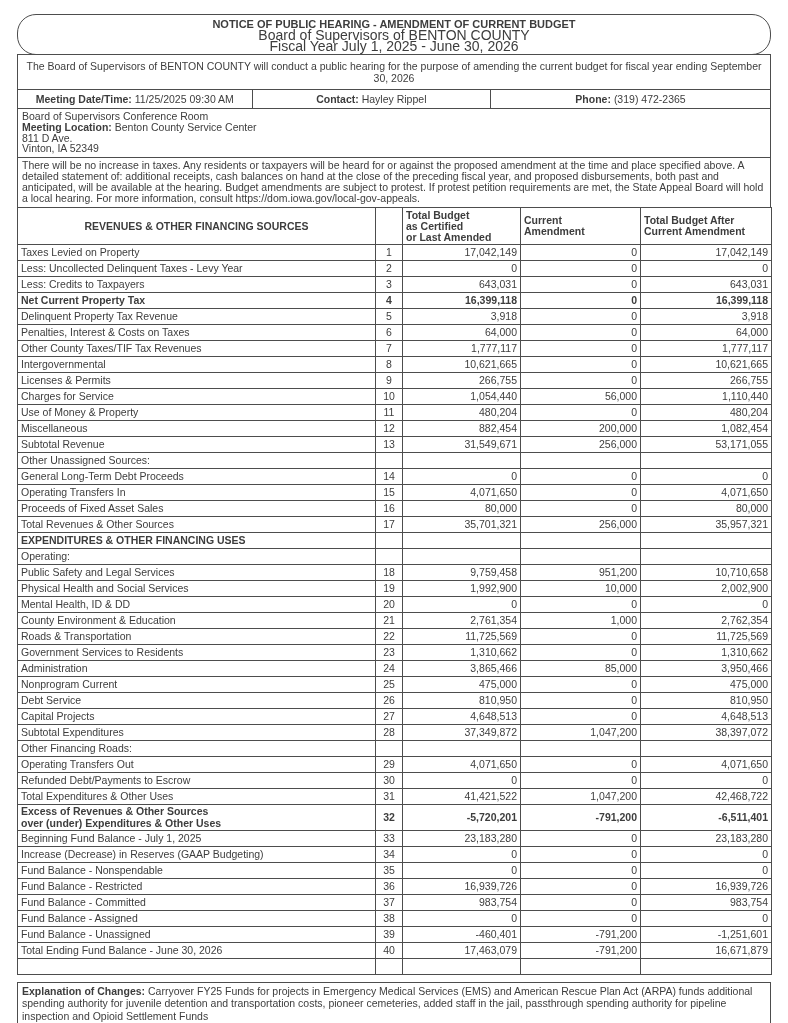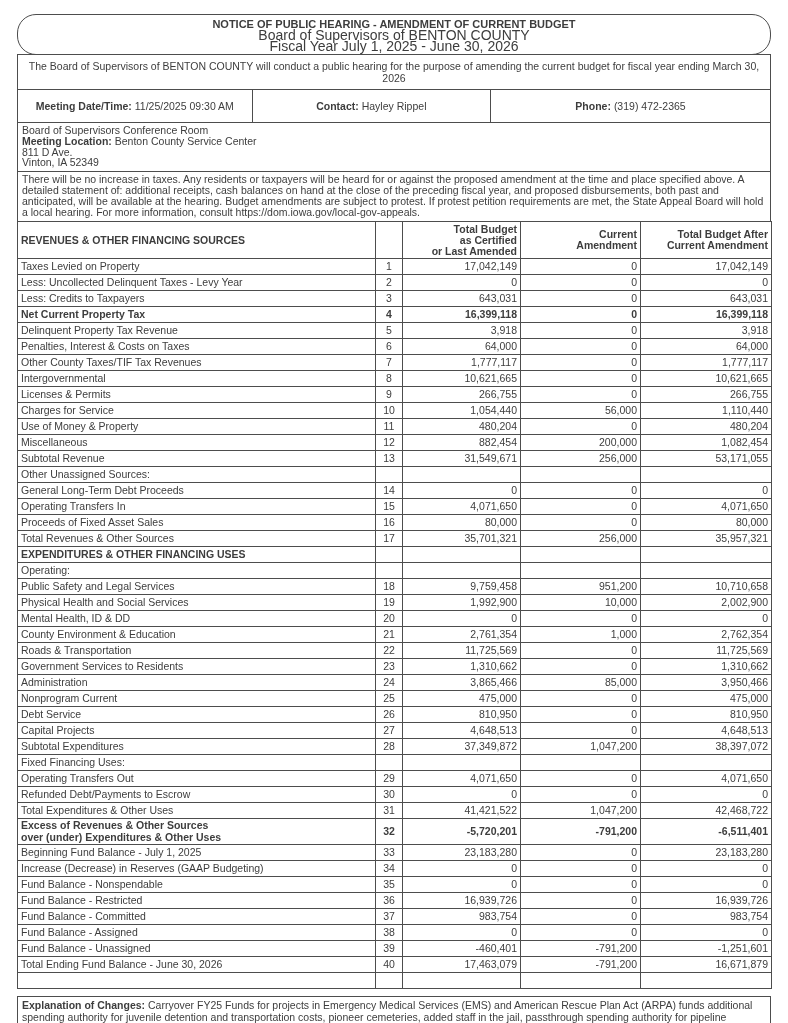--- a/index.html
+++ b/index.html
@@ -17,21 +17,21 @@
   .title-main { font-weight: bold; font-size: 11px; line-height: 12px; }
   .title-sub  { font-size: 14px; line-height: 11px; }
 
   
   .intro-box { text-align: center; padding: 5px 4px; line-height: 12px; }
 
   
   .meeting-row { display: flex; margin-top: -1px; }
   .mcell {
     border: 1px solid #4d4d4d;
-    padding: 10px 2px; text-align: center; line-height: 12px;
+    padding: 3px 2px; text-align: center; line-height: 12px;
   }
   .mcell + .mcell { margin-left: -1px; }
   .mcell.c1 { width: 249px; }
   .mcell.c2 { width: 253px; }
   .mcell.c3 { width: 297px; }
   .b { font-weight: bold; }
 
   
   .location-box { padding: 2px 4px 3px 4px; line-height: 10.8px; }
 
@@ -48,43 +48,43 @@
     font-size: 10.5px;
     padding: 1px 3px;
     overflow: hidden;
   }
   col.c-label { width: 358px; }
   col.c-num   { width: 27px; }
   col.c-cert  { width: 118px; }
   col.c-amend { width: 120px; }
   col.c-after { width: 131px; }
   thead th { font-weight: bold; height: 37px; vertical-align: middle; }
-  th.h-label { text-align: left; }
-  th.h-multi { text-align: right; white-space: pre-line; line-height: 10.8px; font-size: 10.3px; }
+  th.h-label { text-align: center; }
+  th.h-multi { text-align: left; white-space: pre-line; line-height: 10.8px; font-size: 10.3px; }
   tbody td { height: 16px; line-height: 11.5px; }
   td.label { text-align: left; white-space: pre-line; }
   td.num   { text-align: center; }
   td.amt   { text-align: right; }
   tr.bold td { font-weight: bold; }
 
   
   .explanation-box { margin-top: 7px; border: 1px solid #4d4d4d; padding: 2px 4px 3px 4px; line-height: 12.3px; }
 </style>
 </head>
 <body>
 
 <div class="doc">
 
   <div class="box title-box">
     <div class="title-main">NOTICE OF PUBLIC HEARING - AMENDMENT OF CURRENT BUDGET</div>
     <div class="title-sub">Board of Supervisors of BENTON COUNTY</div>
     <div class="title-sub">Fiscal Year July 1, 2025 - June 30, 2026</div>
   </div>
 
-  <div class="box intro-box">The  Board of Supervisors of BENTON COUNTY will conduct a public hearing for the purpose of amending the current budget for fiscal year ending March 30, 2026</div>
+  <div class="box intro-box">The  Board of Supervisors of BENTON COUNTY will conduct a public hearing for the purpose of amending the current budget for fiscal year ending September 30, 2026</div>
 
   <div class="meeting-row">
     <div class="mcell c1"><span class="b">Meeting Date/Time:</span> <span>11/25/2025 09:30 AM</span></div>
     <div class="mcell c2"><span class="b">Contact:</span> <span>Hayley Rippel</span></div>
     <div class="mcell c3"><span class="b">Phone:</span> <span>(319) 472-2365</span></div>
   </div>
 
   <div class="box location-box">
     <div>Board of Supervisors Conference Room</div>
     <div><span class="b">Meeting Location:</span> <span>Benton County Service Center</span></div>
@@ -327,21 +327,21 @@
           <td class="amt">4,648,513</td>
         </tr>
         <tr>
           <td class="label">Subtotal Expenditures</td>
           <td class="num">28</td>
           <td class="amt">37,349,872</td>
           <td class="amt">1,047,200</td>
           <td class="amt">38,397,072</td>
         </tr>
         <tr>
-          <td class="label">Fixed Financing Uses:</td>
+          <td class="label">Other Financing Roads:</td>
           <td class="num"></td>
           <td class="amt"></td>
           <td class="amt"></td>
           <td class="amt"></td>
         </tr>
         <tr>
           <td class="label">Operating Transfers Out</td>
           <td class="num">29</td>
           <td class="amt">4,071,650</td>
           <td class="amt">0</td>

